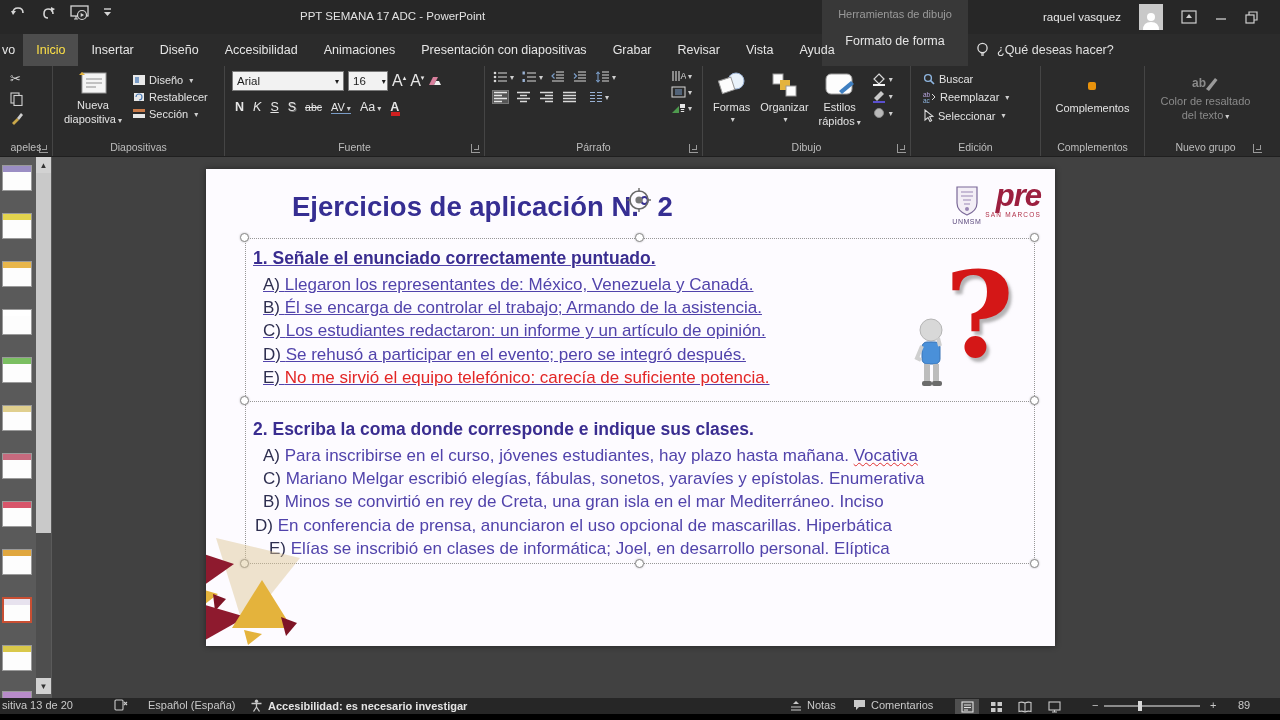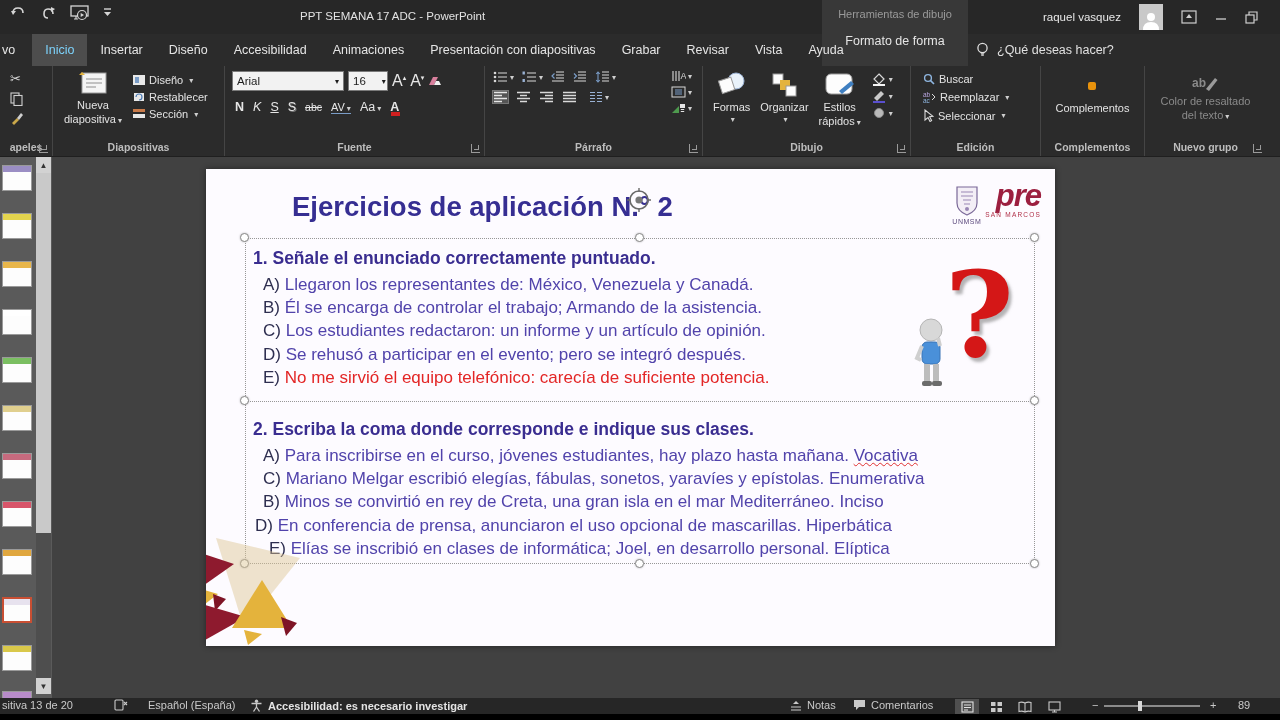--- a/index.html
+++ b/index.html
@@ -14,29 +14,29 @@
   .qat .ic { display:inline-flex; align-items:center; }
   #app-title { position:absolute; left:300px; top:10px; width:340px; font-size:11.5px; color:#e2e2e2; white-space:nowrap; }
   #user-area { position:absolute; right:22px; top:0; height:34px; display:flex; align-items:center; gap:18px; }
   #user-name { font-size:11.5px; color:#e8e8e8; }
   .avatar { width:24px; height:26px; background:#c9c9c9; display:flex; align-items:flex-end; justify-content:center; overflow:hidden; }
 
   
   #tabrow { position:absolute; left:0; top:34px; width:1280px; height:32px; display:flex; align-items:stretch; color:#e5e5e5; font-size:12.5px; }
   .tab { padding:0 13px; display:flex; align-items:center; cursor:default; white-space:nowrap; }
   .tab.cut { padding-left:2px; padding-right:8px; }
-  .tab.active { background:#4d4d4d; color:#7dd3fc;margin-left:9px; }
+  .tab.active { background:#4d4d4d; color:#fde047; }
   .tab.contextual { position:absolute; left:822px; top:0; width:146px; justify-content:center; }
   #tellme { position:absolute; left:968px; top:0; height:32px; display:flex; align-items:center; gap:8px; padding-left:8px; color:#e0e0e0; }
 
   
   #ribbon { position:absolute; left:0; top:66px; width:1280px; height:91px; background:#2b2b2b; display:flex; border-bottom:1px solid #1f1f1f; }
   .grp { position:relative; height:100%; flex:0 0 auto; padding-top:5px; }
   .grp + .grp { border-left:1px solid #454545; }
-  .grp-label { position:absolute; bottom:3px; left:0; right:0; text-align:center; font-size:10.5px; color:#bdbdbd;font-weight:bold; }
+  .grp-label { position:absolute; bottom:3px; left:0; right:0; text-align:center; font-size:10.5px; color:#bdbdbd; }
   .launcher { position:absolute; bottom:3px; right:4px; width:9px; height:9px; border-left:1px solid #9a9a9a; border-bottom:1px solid #9a9a9a; }
   .launcher::after { content:""; position:absolute; right:1px; top:1px; width:4px; height:4px; border-right:1px solid #9a9a9a; border-bottom:1px solid #9a9a9a; }
   .rbtn { color:#e3e3e3; font-size:11px; display:flex; align-items:center; gap:4px; white-space:nowrap; cursor:default; }
   .dd::after { content:"▾"; font-size:8px; color:#cfcfcf; margin-left:2px; }
   .bigbtn { display:flex; flex-direction:column; align-items:center; justify-content:flex-start; gap:2px; color:#e3e3e3; font-size:11px; text-align:center; }
   .ic svg { display:block; }
 
   
   #g-clip { width:52px; }
   #g-clip .col { display:flex; flex-direction:column; gap:6px; padding-left:10px; }
@@ -95,21 +95,21 @@
   #crest-label { font-size:7px; color:#5d4b7e; letter-spacing:.5px; margin-top:1px; }
   #pre-wrap { display:flex; flex-direction:column; align-items:flex-end; margin-top:-4px; }
   #pre-text { font-size:31px; font-weight:bold; font-style:italic; color:#9c1f3f; line-height:30px; letter-spacing:-1px; }
   #pre-sub { font-size:6.5px; color:#b03048; letter-spacing:1.2px; }
   
   #selbox { position:absolute; left:39px; top:69px; width:790px; height:326px; border:1px dotted #979797; }
   #sel-midline { position:absolute; left:39px; top:232px; width:790px; border-top:1px dotted #979797; }
   .handle { position:absolute; width:9px; height:9px; border-radius:50%; background:#fff; border:1px solid #8a8a8a; box-shadow:0 0 2px rgba(0,0,0,.3); }
   
   .q-block { position:absolute; left:47px; width:800px; color:var(--c-purple,#5143ab); }
-  #q1 { top:79px; } #q2 { top:250px; }
+  #q1 { top:79px;text-decoration:underline; } #q2 { top:250px; }
   .q-header { font-size:17.5px; font-weight:bold; color:var(--c-header,#3a2d90); margin-bottom:4px; white-space:nowrap; }
   .opt { font-size:17px; line-height:23.2px; padding-left:10px; white-space:nowrap; }
   .ltr { color:var(--c-letter,#2e2e50); }
   .txt, .ans { color:var(--c-purple,#5143ab); }
   .opt .red { color:var(--c-red,#e32626); }
   .squiggly { text-decoration:underline; text-decoration-style:wavy; text-decoration-color:#e03030; text-decoration-thickness:1px; }
   
   #qmark { position:absolute; left:700px; top:90px; width:110px; height:135px; }
   #qmark-glyph { position:absolute; right:2px; top:-14px; font-size:118px; font-weight:bold; color:#d41717; text-shadow:3px 4px 3px rgba(120,120,120,.55); font-family:"DejaVu Serif",serif; }
   #qmark-figure { position:absolute; left:8px; bottom:6px; }

